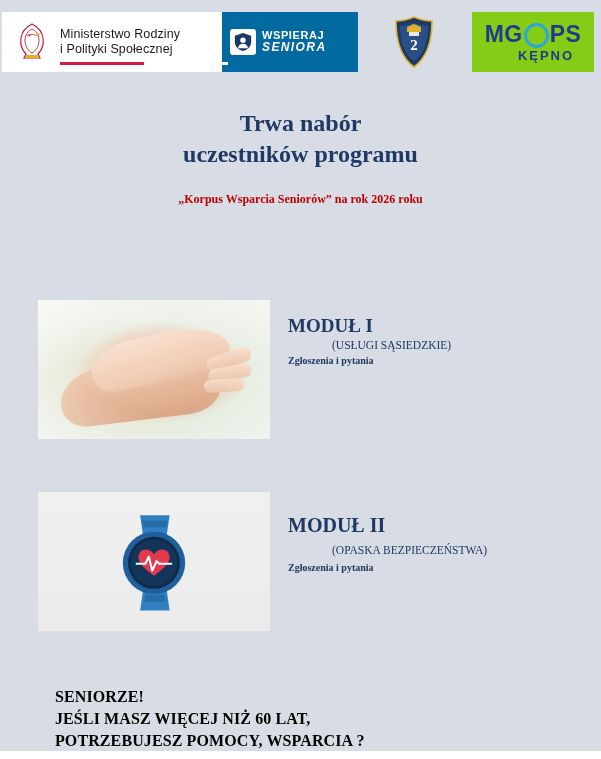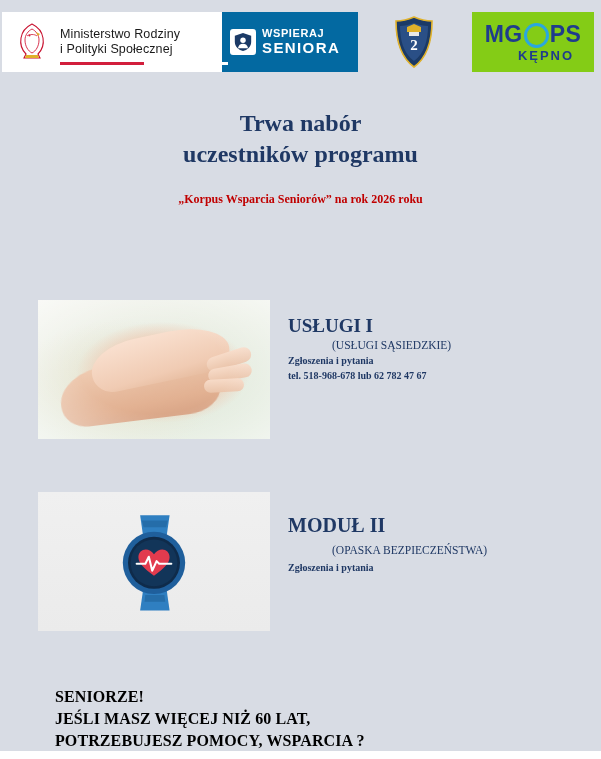--- a/index.html
+++ b/index.html
@@ -90,21 +90,21 @@
     align-items: center;
     justify-content: center;
   }
   .wspieraj-icon svg { display:block; }
   .wspieraj-text {
     color: #ffffff;
     font-family: "Liberation Sans", sans-serif;
     line-height: 1.05;
   }
   .wspieraj-text .w1 { font-size: 11px; font-weight: bold; letter-spacing: .6px; }
-  .wspieraj-text .w2 { font-size: 15px; font-weight: bold; letter-spacing: 1.4px; }
+  .wspieraj-text .w2 { font-size: 12px; font-weight: bold; letter-spacing: 1.4px; font-style: italic; }
 
   
   .coat-box {
     position: absolute;
     left: 383px;
     top: 0;
     width: 62px;
     height: 60px;
     display: flex;
     align-items: center;
@@ -370,24 +370,23 @@
 <div class="module module-1">
   <div class="mod-photo photo-hands">
     <div class="hand-lower"></div>
     <div class="hand-upper"></div>
     <div class="finger" style="left:168px; top:52px; width:46px; height:15px; transform:rotate(-18deg);"></div>
     <div class="finger" style="left:170px; top:66px; width:44px; height:14px; transform:rotate(-10deg);"></div>
     <div class="finger" style="left:166px; top:79px; width:40px; height:13px; transform:rotate(-3deg);"></div>
     <div class="photo-vignette"></div>
   </div>
   <div class="mod-text">
-    <div class="mod-title">USŁUGI I</div>
+    <div class="mod-title">MODUŁ I</div>
     <div class="mod-sub">(USŁUGI SĄSIEDZKIE)</div>
     <div class="mod-line">Zgłoszenia i pytania</div>
-    <div class="mod-line">tel. 518-968-678 lub  62 782 47 67</div>
   </div>
 </div>
 
 <div class="module module-2">
   <div class="mod-photo photo-watch">
     <svg viewBox="0 0 120 120" width="104" height="104" aria-hidden="true">
       <path d="M44 6 L78 6 L74 34 L48 34 Z" fill="#2f7fc1"></path>
       <path d="M46 12 L76 12 L74 20 L48 20 Z" fill="#1d5e96" opacity=".55"></path>
       <path d="M48 88 L74 88 L78 116 L44 116 Z" fill="#2f7fc1"></path>
       <path d="M50 98 L72 98 L73 106 L49 106 Z" fill="#1d5e96" opacity=".55"></path>

